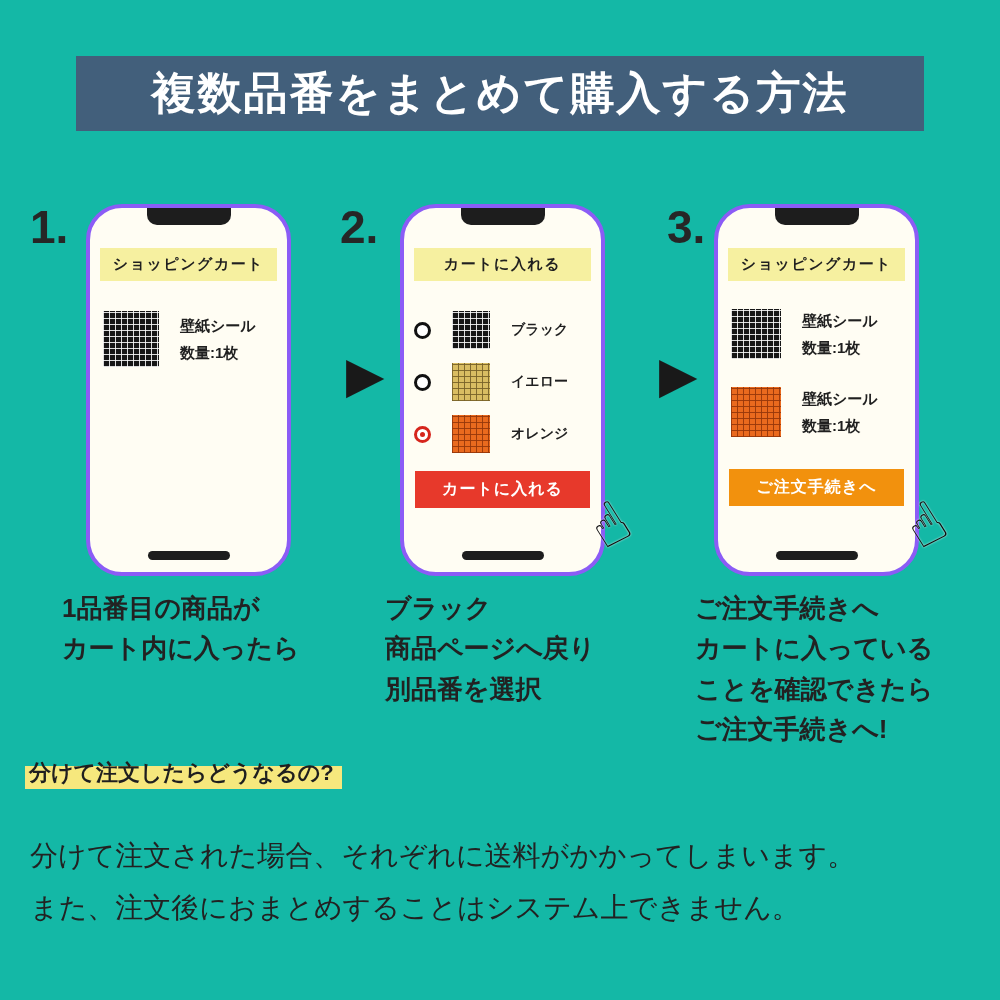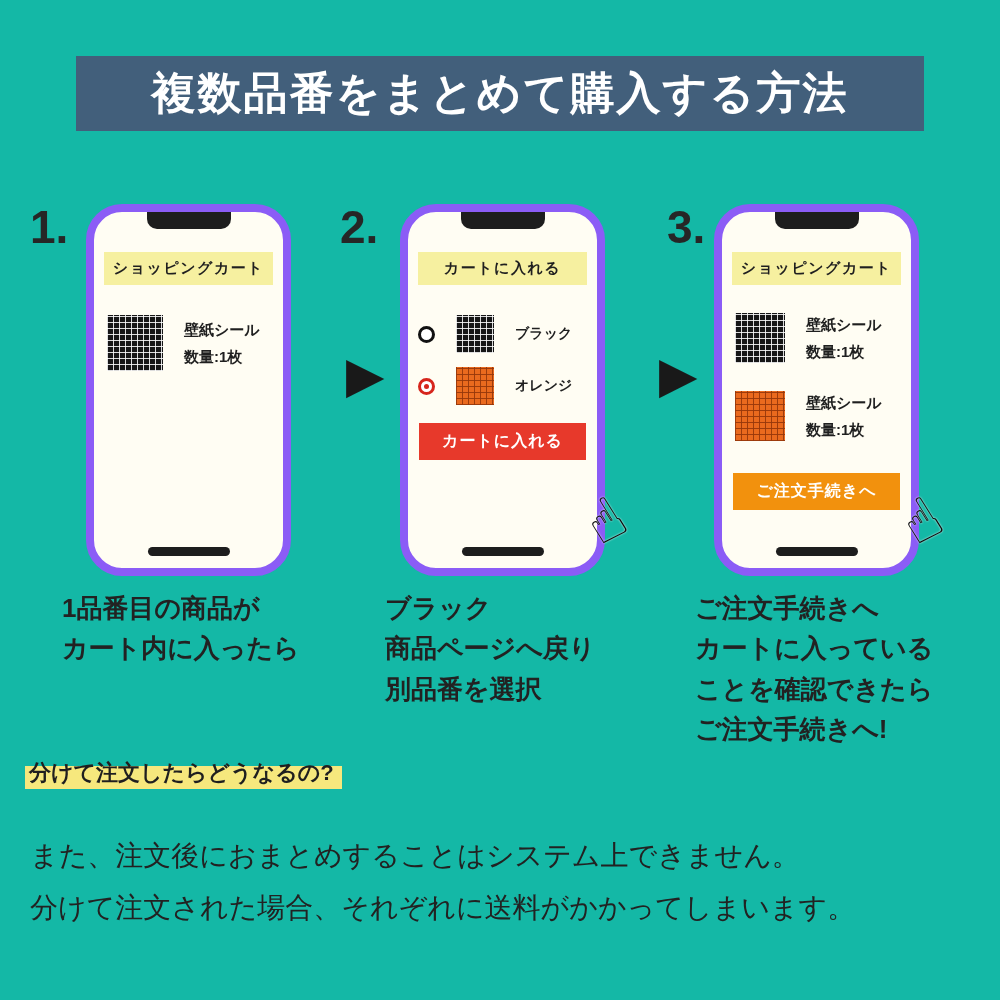--- a/index.html
+++ b/index.html
@@ -24,21 +24,21 @@
   .step-number { position:absolute; top:200px; font-size:46px; font-weight:bold; color:#262626; }
   .n1 { left:30px; } .n2 { left:340px; } .n3 { left:667px; }
   .arrow { position:absolute; top:350px; font-size:50px; line-height:1; color:#191919;
            font-family:"DejaVu Sans",sans-serif; }
   .a1 { left:346px; } .a2 { left:659px; }
 
   
   .phone {
     position:absolute; top:204px; width:205px; height:372px;
     background:var(--phone_screen,#fffdf3);
-    border:8px solid #8b5cf6; border-radius:36px;
+    border:4px solid #8b5cf6; border-radius:36px;
   }
   .p1 { left:86px; } .p2 { left:400px; } .p3 { left:714px; }
   .notch {
     position:absolute; top:0; left:50%; transform:translateX(-50%);
     width:84px; height:17px; background:#1d1d1d; border-radius:0 0 10px 10px;
   }
   .homebar {
     position:absolute; bottom:12px; left:50%; transform:translateX(-50%);
     width:82px; height:9px; background:#1d1d1d; border-radius:5px;
   }
@@ -155,20 +155,25 @@
   </div>
 
   <div class="phone p2">
     <div class="notch"></div>
     <div class="phone-header">カートに入れる</div>
     <div class="options">
       <div class="option-row">
         <span class="radio"></span>
         <span class="swatch sm swatch-black"></span>
         <span class="opt-label">ブラック</span>
+      </div>
+      <div class="option-row">
+        <span class="radio"></span>
+        <span class="swatch sm swatch-yellow"></span>
+        <span class="opt-label">イエロー</span>
       </div>
       <div class="option-row">
         <span class="radio selected"></span>
         <span class="swatch sm swatch-orange"></span>
         <span class="opt-label">オレンジ</span>
       </div>
     </div>
     <div class="btn btn-red">カートに入れる</div>
     <div class="hand">☝</div>
     <div class="homebar"></div>
@@ -209,17 +214,17 @@
   </div>
   <div class="caption c3">
     <div>ご注文手続きへ</div>
     <div>カートに入っている</div>
     <div>ことを確認できたら</div>
     <div>ご注文手続きへ!</div>
   </div>
 
   <h2 class="footer-heading"><span class="hl">分けて注文したらどうなるの?</span></h2>
   <div class="footer-body">
+    <p>分けて注文された場合、それぞれに送料がかかってしまいます。</p>
     <p>また、注文後におまとめすることはシステム上できません。</p>
-    <p>分けて注文された場合、それぞれに送料がかかってしまいます。</p>
   </div>
 
 </div>
 
 </body></html>

